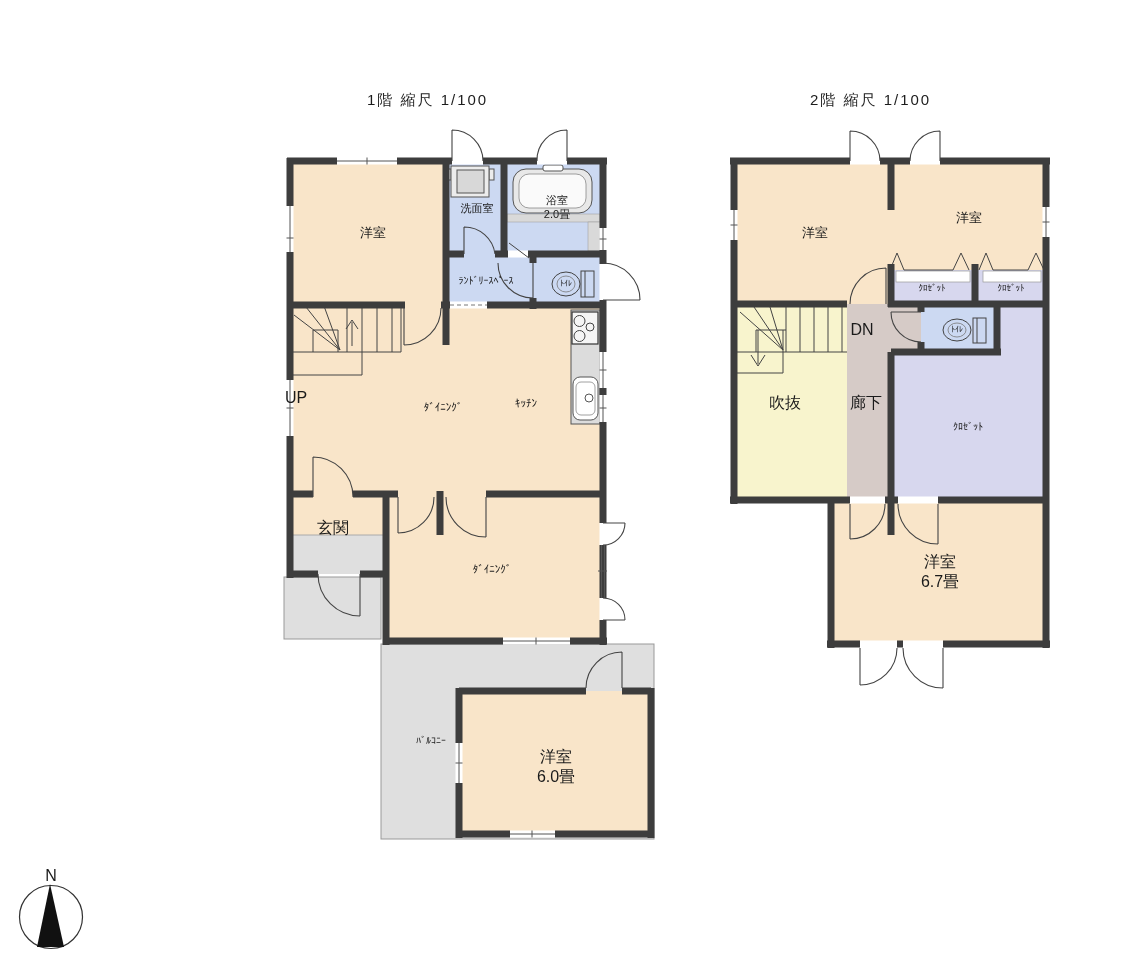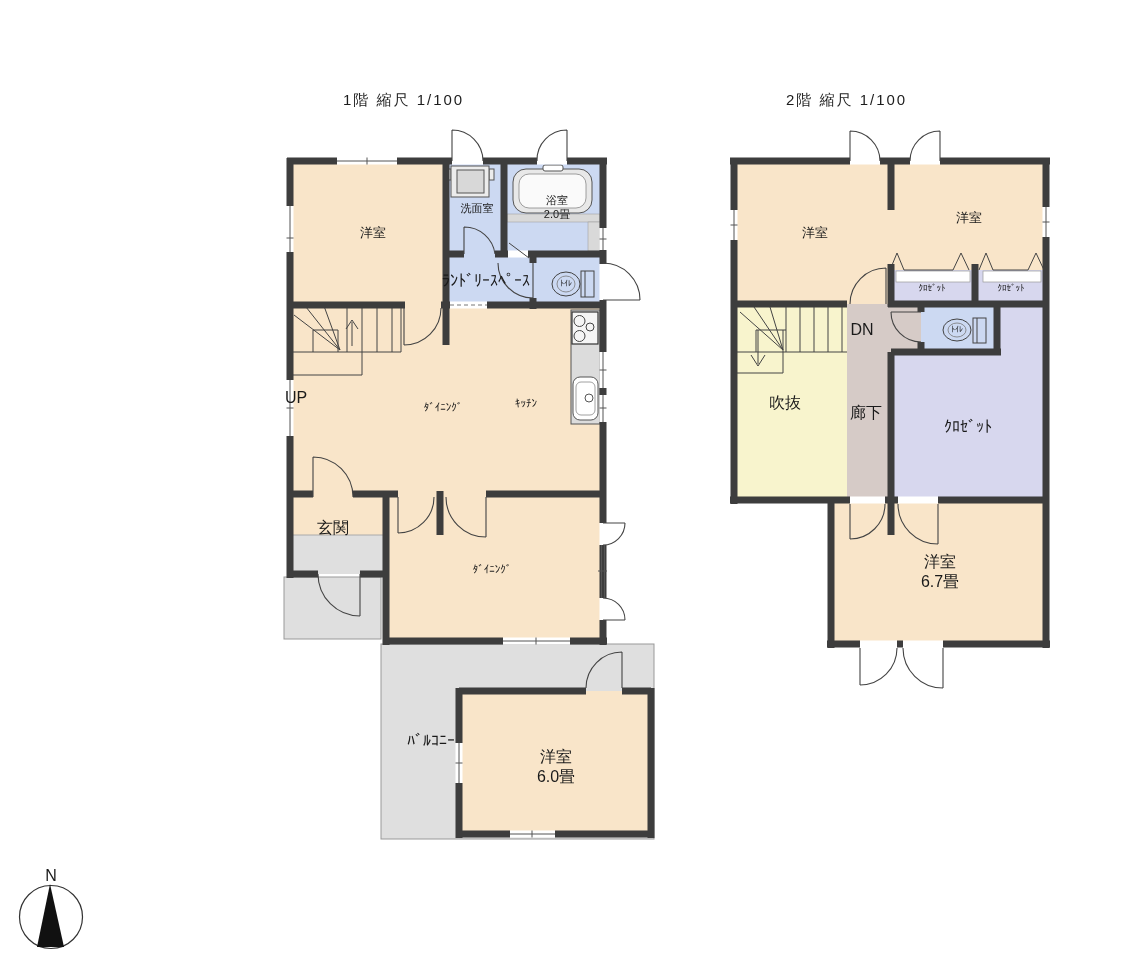--- a/index.html
+++ b/index.html
@@ -1,23 +1,23 @@
 <!DOCTYPE html>
 <html><head>
 <meta charset="utf-8">
 <style>
   html,body{margin:0;padding:0;background:#ffffff;}
   #canvas{position:relative;width:1139px;height:960px;background:#ffffff;overflow:hidden;
           font-family:"Liberation Sans","DejaVu Sans",sans-serif;}
-  .plan-title{position:absolute;font-size:15px;letter-spacing:2px;color:#1c1c1c;white-space:nowrap;}
+  .plan-title{position:absolute;font-size:15px;letter-spacing:2px;color:#1c1c1c;white-space:nowrap;margin-left:24px;}
   .room-label{position:absolute;transform:translate(-50%,-50%);color:#1a1a1a;text-align:center;
               white-space:nowrap;line-height:1.25;}
   .room-label span{display:block;}
   .fs13{font-size:13px;} .fs12{font-size:16px;} .fs11{font-size:11px;}
-  .fs10{font-size:16px;} .fs9{font-size:9px;} .fs8{font-size:8px;}
+  .fs10{font-size:10px;} .fs9{font-size:9px;} .fs8{font-size:8px;}
   svg{position:absolute;overflow:visible;}
   .thin{stroke:#444444;stroke-width:1;fill:none;}
   .arc{stroke:#444444;stroke-width:1.1;fill:none;}
   .winline{stroke:#555555;stroke-width:1;fill:none;}
   .dash{stroke:#777777;stroke-width:1;fill:none;stroke-dasharray:4 3;}
   .outline{stroke:#999999;stroke-width:1;}
   .fixture{stroke:#555555;stroke-width:1;}
 </style>
 </head>
 <body>
@@ -261,20 +261,20 @@
     <span>6.0畳</span>
   </div>
 
   <div class="room-label fs13" style="left:815px;top:233px;">洋室</div>
   <div class="room-label fs13" style="left:969px;top:218px;">洋室</div>
   <div class="room-label fs9" style="left:932px;top:289px;">ｸﾛｾﾞｯﾄ</div>
   <div class="room-label fs9" style="left:1011px;top:289px;">ｸﾛｾﾞｯﾄ</div>
   <div class="room-label fs12" style="left:862px;top:330px;">DN</div>
   <div class="room-label fs8" style="left:957px;top:330px;">ﾄｲﾚ</div>
   <div class="room-label fs12" style="left:785px;top:403px;">吹抜</div>
-  <div class="room-label fs12" style="left:866px;top:413px;text-align:center;">廊下</div>
+  <div class="room-label fs12" style="left:866px;top:403px;text-align:center;">廊下</div>
   <div class="room-label fs10" style="left:968px;top:427px;">ｸﾛｾﾞｯﾄ</div>
   <div class="room-label fs12" style="left:940px;top:572px;">
     <span>洋室</span>
     <span>6.7畳</span>
   </div>
 
 </div>
 
 </body></html>

